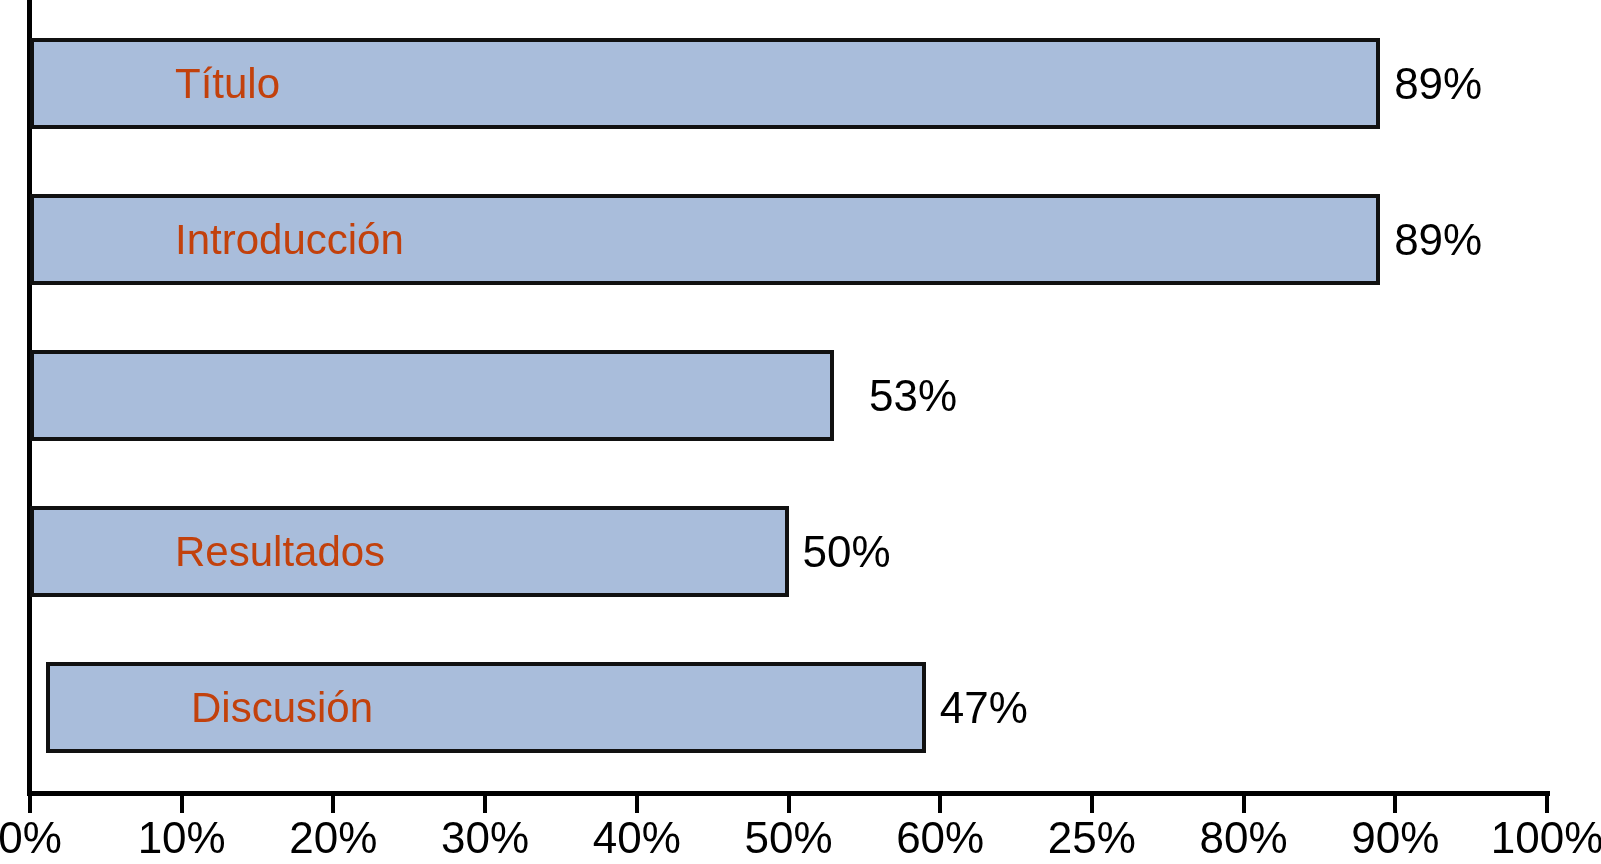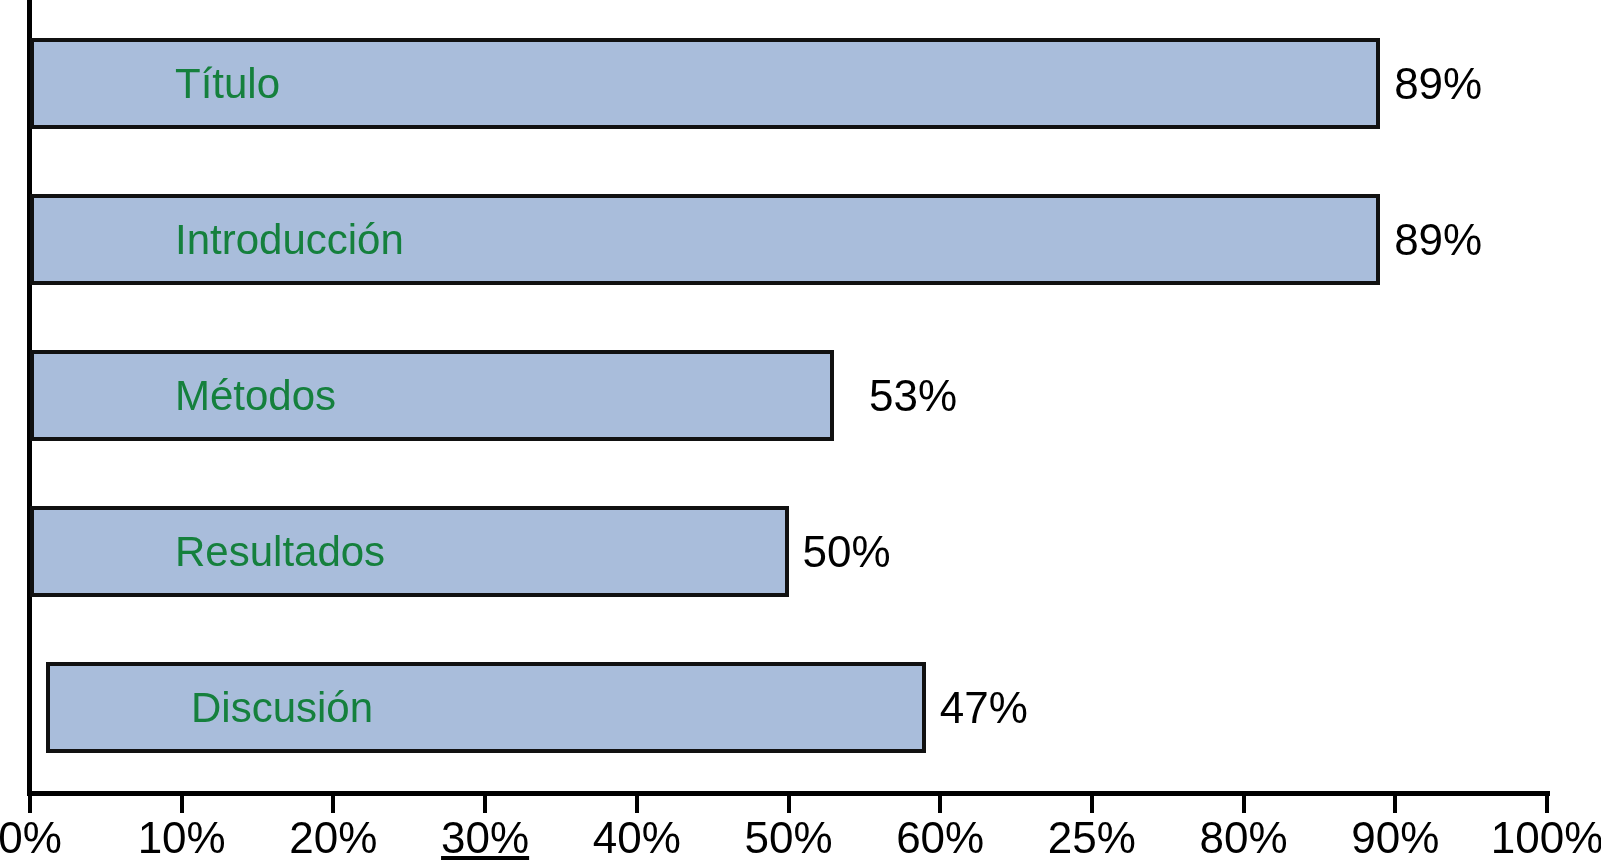--- a/index.html
+++ b/index.html
@@ -76,21 +76,21 @@
     background: #a9bddb;
   }
 
   .bar-cat-label {
     position: absolute;
     top: 50%;
     transform: translateY(-50%);
     left: 145px;
     font-size: 42px;
     line-height: 48px;
-    color: #15803d;
+    color: #c2410c;
     white-space: nowrap;
     pointer-events: none;
   }
 
   .bar-value-label {
     position: absolute;
     top: 50%;
     transform: translateY(-50%);
     font-size: 44px;
     line-height: 50px;
@@ -112,21 +112,20 @@
         <div class="bar-cat-label">Título</div>
         <div class="bar-value-label" style="left: 1364.13px;">89%</div>
       </div>
       <div class="bar-group" style="top: 194px; height: 91px; width: 1517px;">
         <div class="bar" style="width: 1350.13px; height: 91px; background: rgb(169, 189, 219); border-color: rgb(17, 17, 17);"></div>
         <div class="bar-cat-label">Introducción</div>
         <div class="bar-value-label" style="left: 1364.13px;">89%</div>
       </div>
       <div class="bar-group" style="top: 350px; height: 91px; width: 1517px;">
         <div class="bar" style="width: 804.01px; height: 91px; background: rgb(169, 189, 219); border-color: rgb(17, 17, 17);"></div>
-        <div class="bar-cat-label">Métodos</div>
         <div class="bar-value-label" style="left: 839px;">53%</div>
       </div>
       <div class="bar-group" style="top: 506px; height: 91px; width: 1517px; padding-left: 16px;">
         <div class="bar" style="width: 758.5px; height: 91px; background: rgb(169, 189, 219); border-color: rgb(17, 17, 17);"></div>
         <div class="bar-cat-label">Resultados</div>
         <div class="bar-value-label" style="left: 772.5px;">50%</div>
       </div>
       <div class="bar-group" style="top: 662px; height: 91px; width: 1517px; margin-left: 16px;">
         <div class="bar" style="width: 879.86px; height: 91px; background: rgb(169, 189, 219); border-color: rgb(17, 17, 17);"></div>
         <div class="bar-cat-label">Discusión</div>
@@ -135,21 +134,21 @@
     </div>
 
   <div id="xaxis-layer">
       <div class="tick" style="left: 28px; background: rgb(0, 0, 0);"></div>
       <div class="tick-label" style="left: -45px; width: 150px;">0%</div>
       <div class="tick" style="left: 179.7px; background: rgb(0, 0, 0);"></div>
       <div class="tick-label" style="left: 106.7px; width: 150px;">10%</div>
       <div class="tick" style="left: 331.4px; background: rgb(0, 0, 0);"></div>
       <div class="tick-label" style="left: 258.4px; width: 150px;">20%</div>
       <div class="tick" style="left: 483.1px; background: rgb(0, 0, 0);"></div>
-      <div class="tick-label" style="left: 410.1px; width: 150px; text-decoration: underline;">30%</div>
+      <div class="tick-label" style="left: 410.1px; width: 150px;">30%</div>
       <div class="tick" style="left: 634.8px; background: rgb(0, 0, 0);"></div>
       <div class="tick-label" style="left: 561.8px; width: 150px;">40%</div>
       <div class="tick" style="left: 786.5px; background: rgb(0, 0, 0);"></div>
       <div class="tick-label" style="left: 713.5px; width: 150px;">50%</div>
       <div class="tick" style="left: 938.2px; background: rgb(0, 0, 0);"></div>
       <div class="tick-label" style="left: 865.2px; width: 150px;">60%</div>
       <div class="tick" style="left: 1089.9px; background: rgb(0, 0, 0);"></div>
       <div class="tick-label" style="left: 1016.9px; width: 150px;">25%</div>
       <div class="tick" style="left: 1241.6px; background: rgb(0, 0, 0);"></div>
       <div class="tick-label" style="left: 1168.6px; width: 150px; text-align: center;">80%</div>

